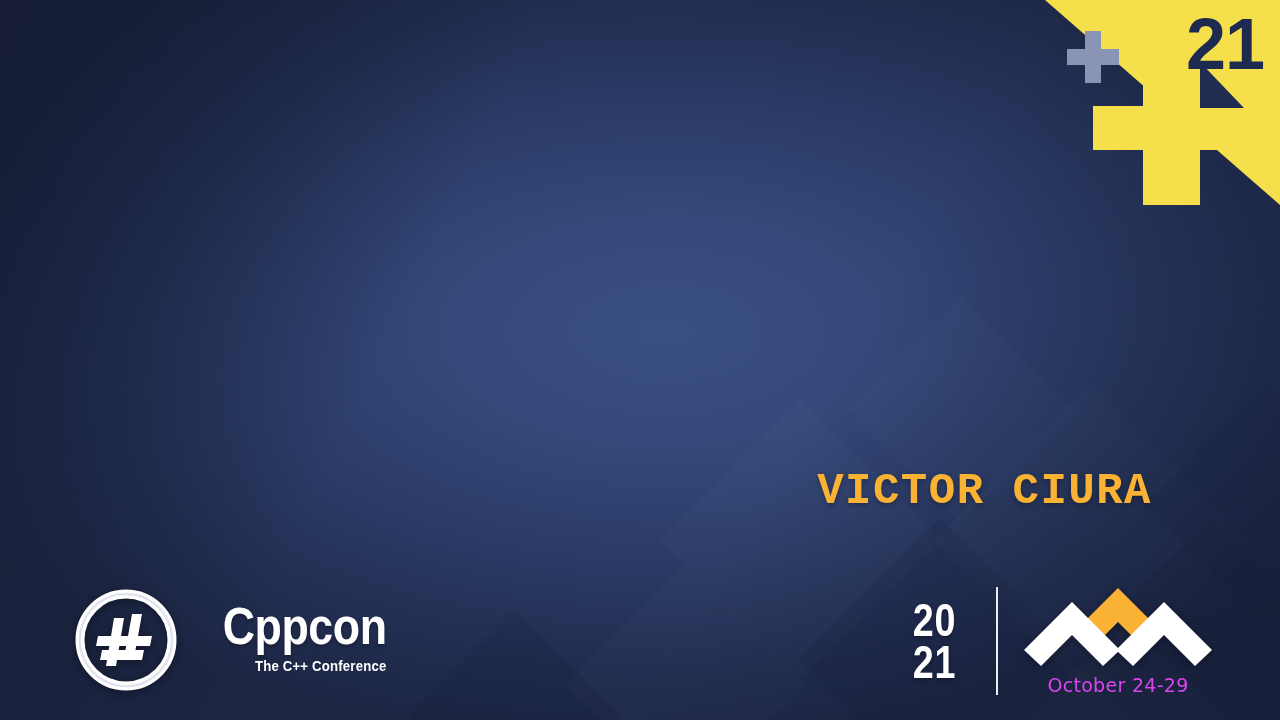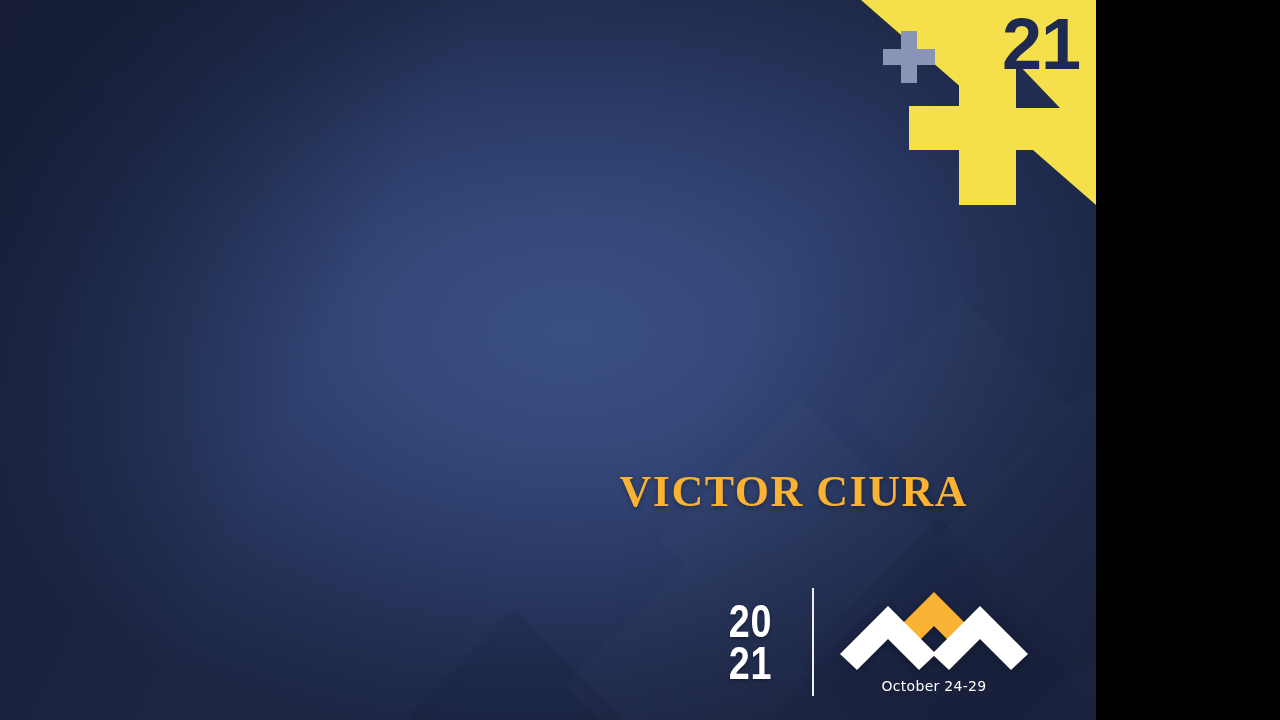--- a/index.html
+++ b/index.html
@@ -2,21 +2,21 @@
 <html><head>
 <meta charset="utf-8">
 <style>
   html, body {
     margin: 0;
     padding: 0;
     background: #000;
   }
   #slide {
     position: relative;
-    width: 1096px;
+    width: 1280px;
     height: 720px;
     overflow: hidden;
     font-family: "Liberation Sans", sans-serif;
     background: #1d2746;
   }
 
   
   .bg-base {
     position: absolute;
     inset: 0;
@@ -133,21 +133,21 @@
   .speaker {
     position: absolute;
     right: 128px;
     top: 466px;
     font-size: 44px;
     font-weight: 700;
     color: #f9b233;
     letter-spacing: 1.5px;
     white-space: nowrap;
     text-shadow: 0 2px 5px rgba(0,0,0,.3);
-    font-family: Liberation Serif, serif;
+    font-family: Liberation Mono, monospace;
   }
 
   
   .cppcon {
     position: absolute;
     left: 74px;
     bottom: 28px;
     display: flex;
     align-items: center;
     gap: 18px;
@@ -218,22 +218,22 @@
     opacity: .92;
     margin-right: 22px;
   }
   .mtn-block {
     display: flex;
     flex-direction: column;
     align-items: center;
   }
   .mtns { display: block; filter: drop-shadow(0 2px 5px rgba(0,0,0,.3)); }
   .conf-date {
-    font-size: 14px;
-    color: #ffffff;
+    font-size: 19px;
+    color: #d946ef;
     letter-spacing: .3px;
     margin-top: 8px;
     font-family: "DejaVu Sans", sans-serif;
   }
 </style>
 </head>
 <body>
 
 <div id="slide">
 
@@ -258,20 +258,36 @@
     <div class="corner-plus-v"></div>
     <div class="corner-plus-h"></div>
     <div class="corner-notch"></div>
     <div class="corner-small-plus"></div>
     <div class="corner-21">21</div>
   </div>
 
 
   <div class="speaker">VICTOR CIURA</div>
 
+  <div class="cppcon">
+    <svg class="cppcon-emblem" viewBox="0 0 104 104">
+      <circle cx="52" cy="52" r="46" fill="none" stroke="#ffffff" stroke-width="9"></circle>
+      <circle cx="52" cy="52" r="46" fill="none" stroke="#c9cee0" stroke-width="2.5" opacity=".55"></circle>
+      <g fill="#ffffff">
+        <polygon points="40,30 50,30 42,78 32,78"></polygon>
+        <polygon points="58,26 68,26 60,70 50,70"></polygon>
+        <polygon points="24,48 78,48 76,58 22,58"></polygon>
+        <polygon points="28,62 70,62 68,72 26,72"></polygon>
+      </g>
+    </svg>
+    <div class="cppcon-word">
+      <div class="cppcon-name">Cppcon</div>
+      <div class="cppcon-tag">The C++ Conference</div>
+    </div>
+  </div>
 
   <div class="conf-badge">
     <div class="year-block">
       <div class="year-line">20</div>
       <div class="year-line">21</div>
     </div>
     <div class="year-divider"></div>
     <div class="mtn-block">
       <svg class="mtns" width="196" height="80" viewBox="0 0 196 80">
         <polygon fill="#f9b233" points="98,2 133,37 116,54 98,36 80,54 63,37"></polygon>

